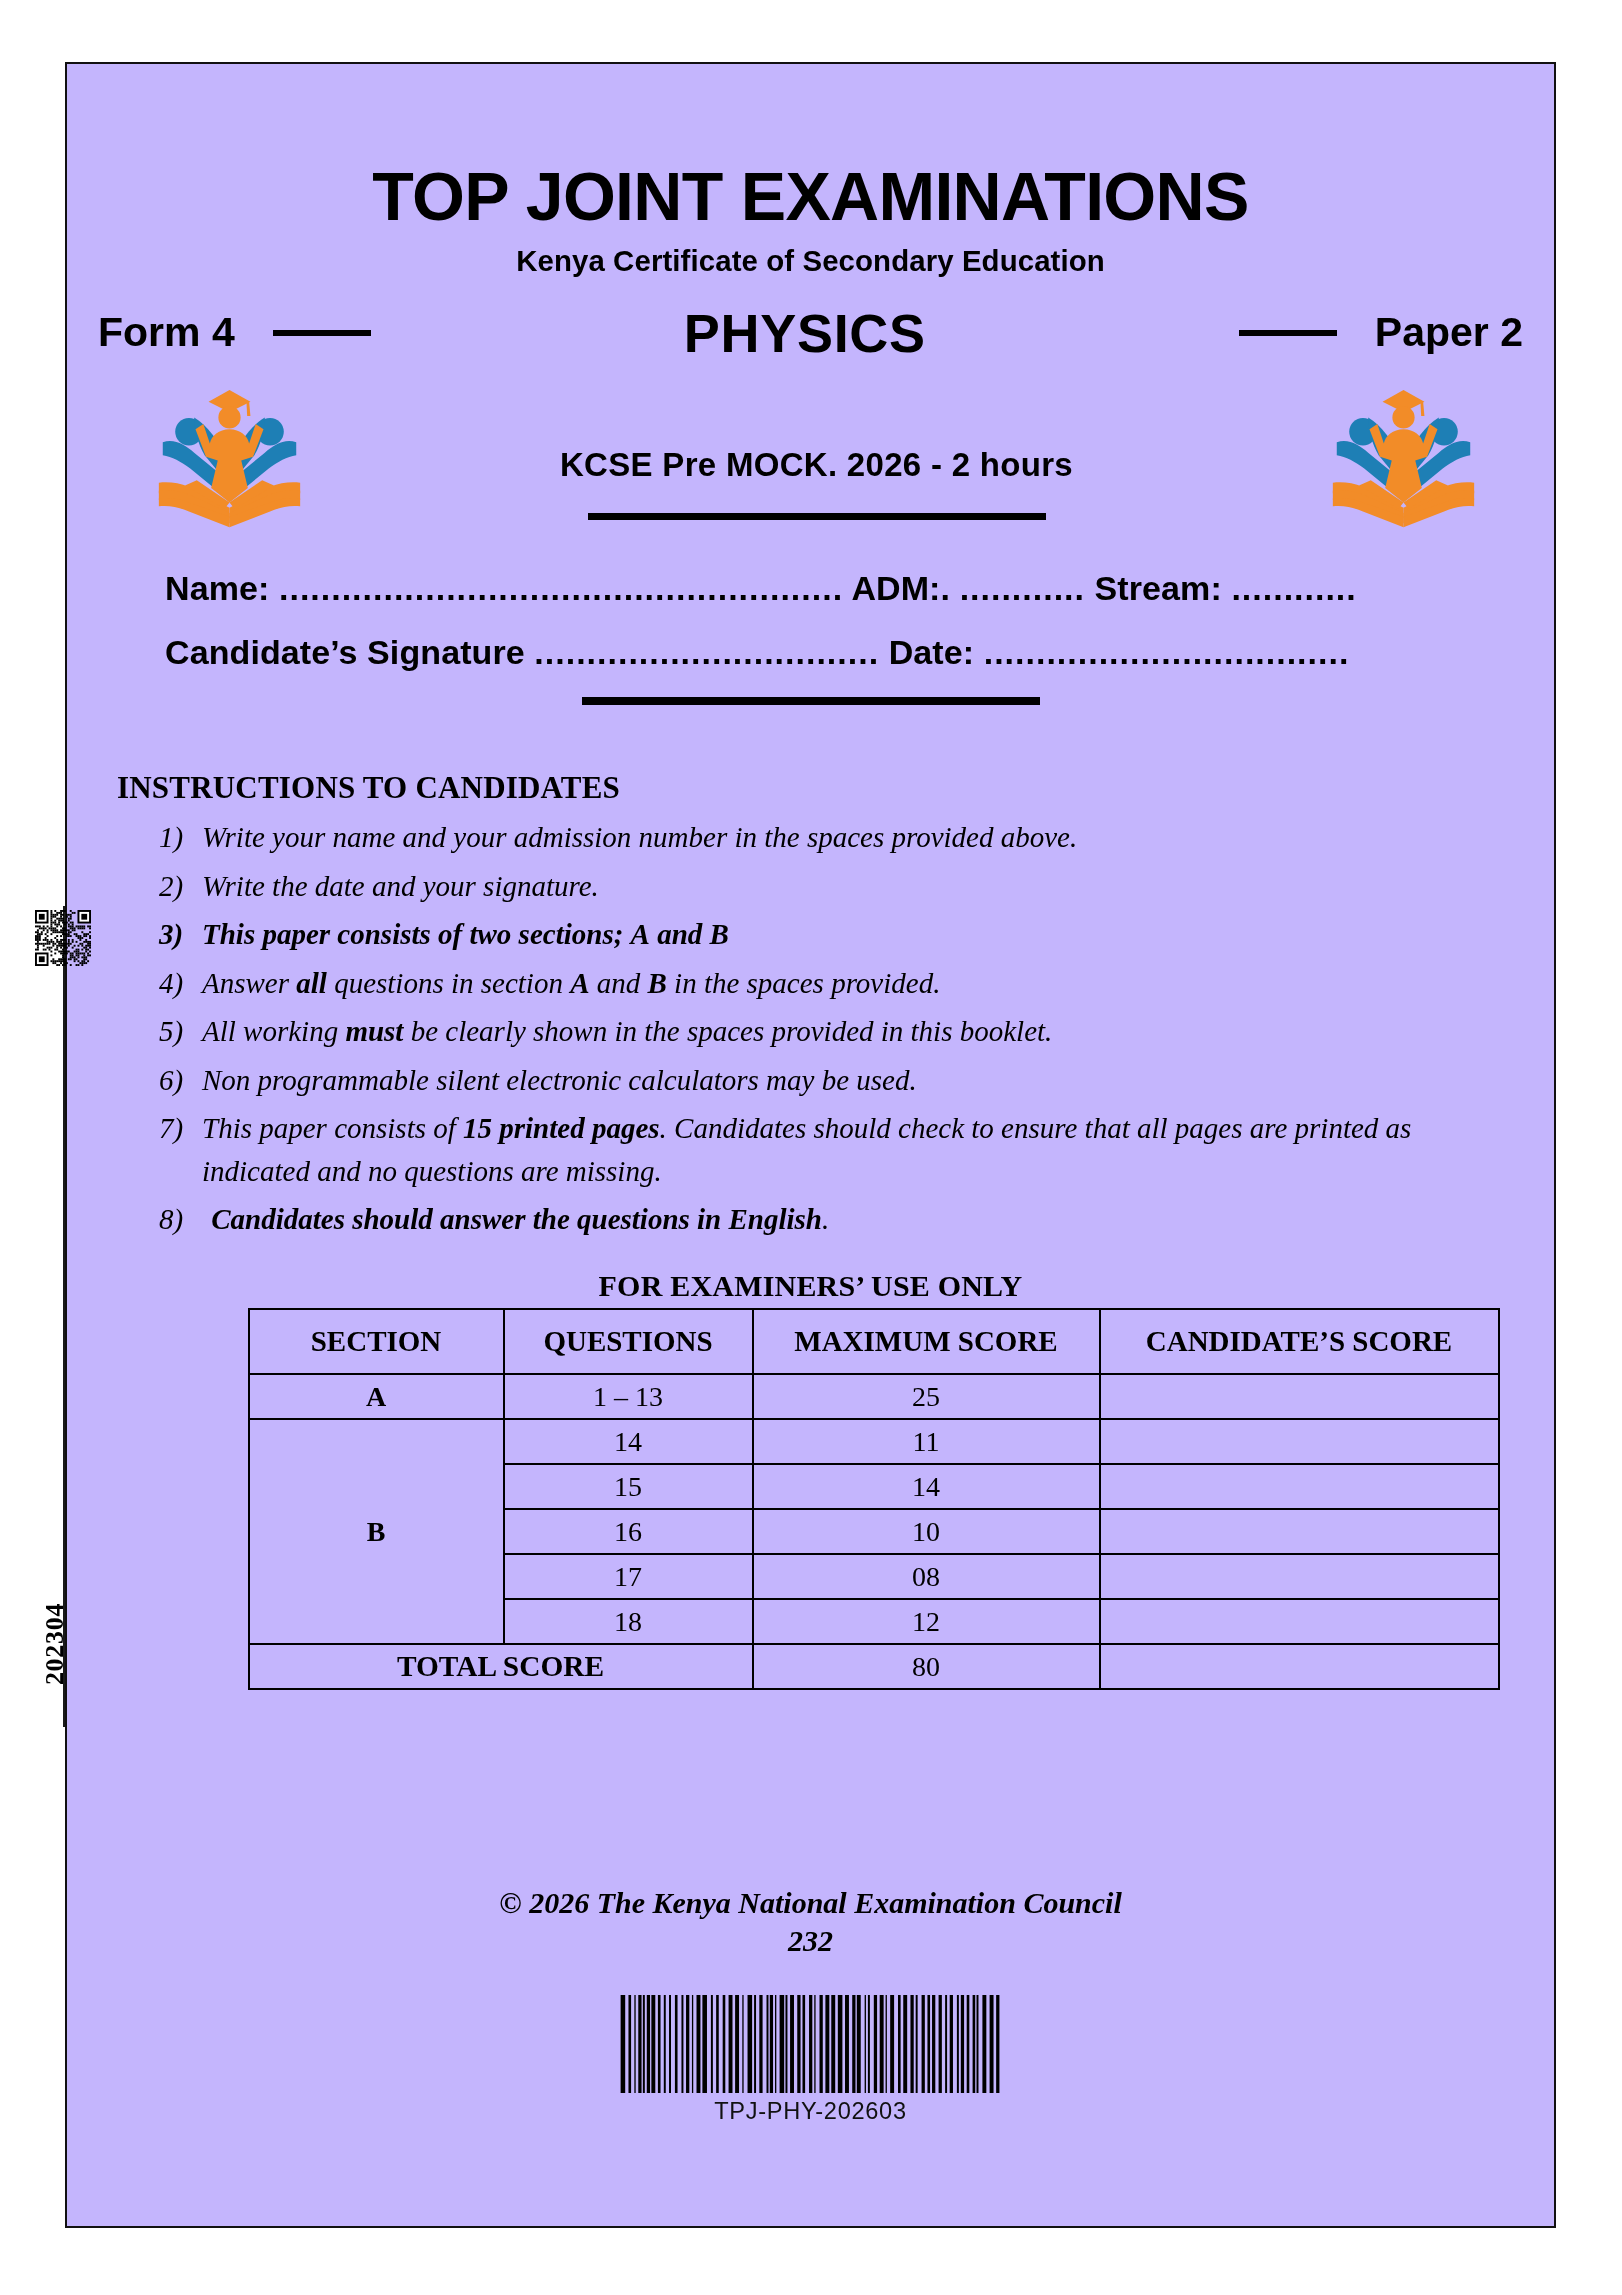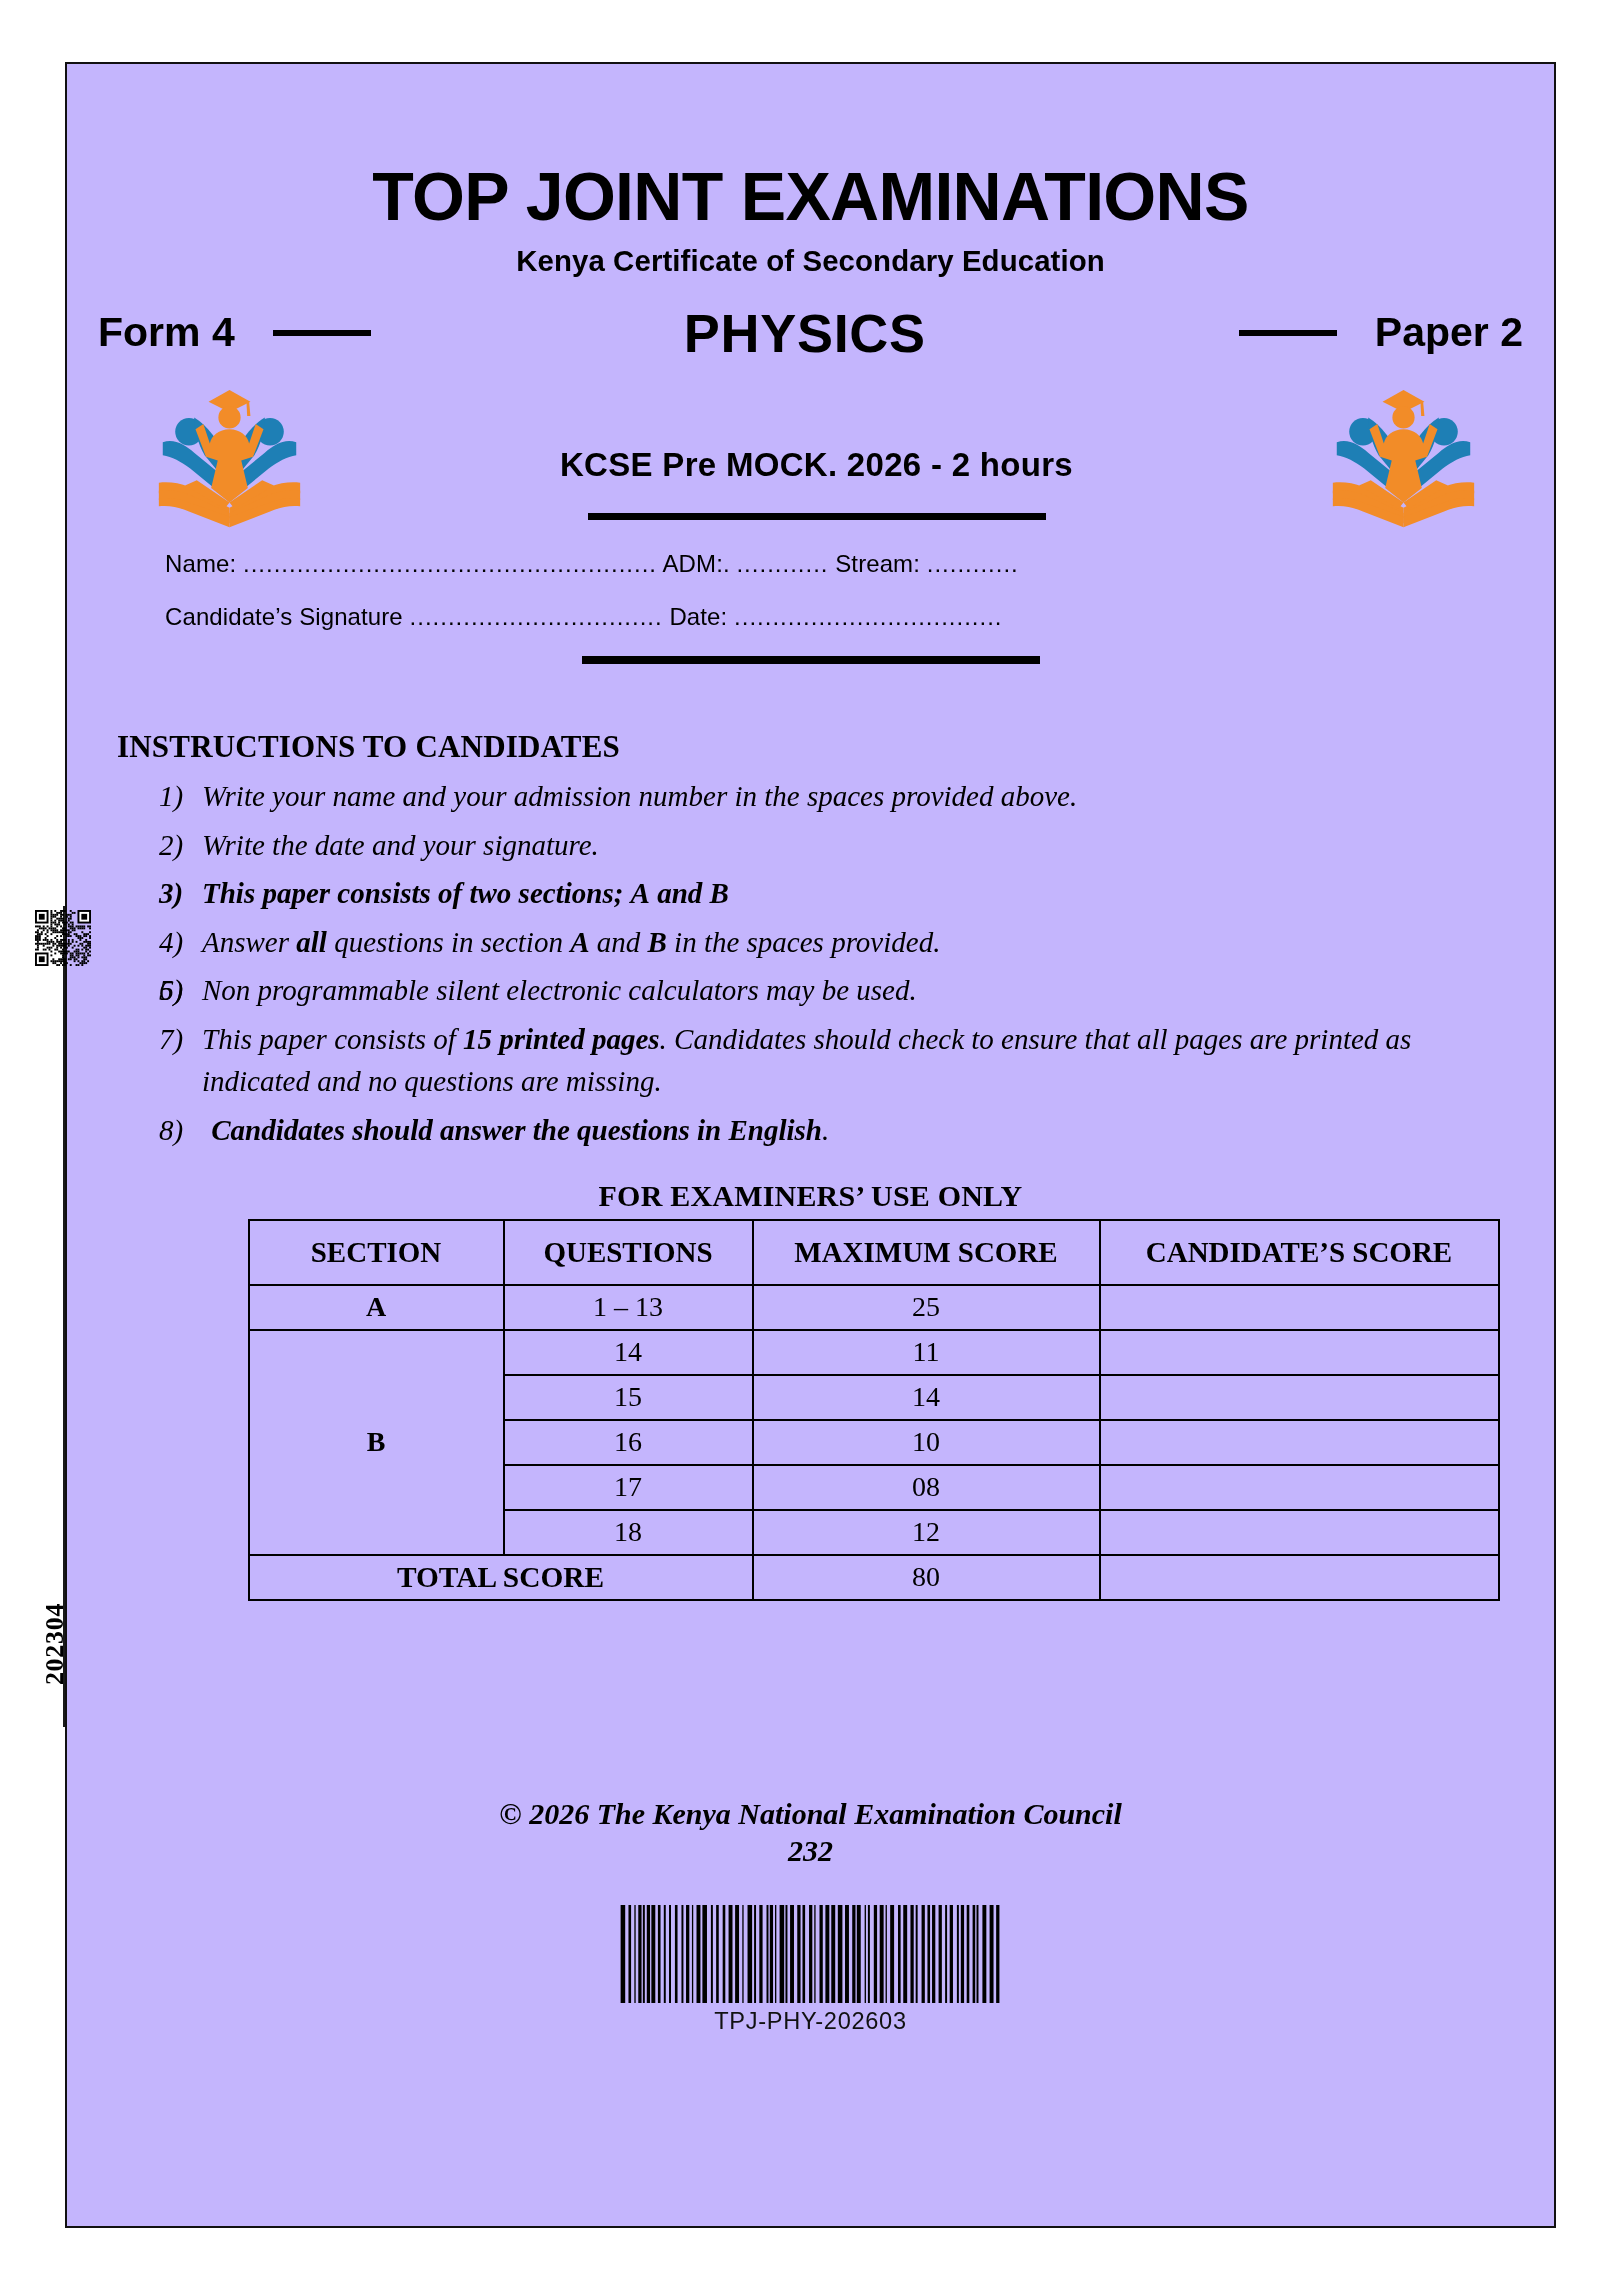--- a/index.html
+++ b/index.html
@@ -131,25 +131,25 @@
   }
   .rule-under-mock {
     width: 458px;
     height: 7.2px;
     background: #000;
     margin: 29px auto 0 auto;
   }
 
   
   .cand-block {
-    margin-top: 18px;
+    margin-top: 37px;
     padding: 0 98px;
     font-family: "Liberation Sans", sans-serif;
-    font-weight: normal;
-    font-size: 24px;
+    font-weight: bold;
+    font-size: 34px;
   }
   .cand-line {
     white-space: nowrap;
     margin-bottom: 25px;
     letter-spacing: 0.1px;
   }
   .dots { letter-spacing: 1px; }
   .rule-under-sig {
     width: 458px;
     height: 7.2px;
@@ -366,21 +366,21 @@
     </div>
     <div class="rule-under-sig"></div>
   </div>
 
   <div class="instr-head">INSTRUCTIONS TO CANDIDATES</div>
   <ol class="instr" id="instr-list">
       <li><span class="num">1)</span><span>Write your name and your admission number in the spaces provided above.</span></li>
       <li><span class="num">2)</span><span>Write the date and your signature.</span></li>
       <li class="strong-item"><span class="num" style="font-weight: bold;">3)</span><span>This paper consists of two sections; <b>A</b> and <b>B</b></span></li>
       <li><span class="num">4)</span><span>Answer <b>all</b> questions in section <b>A</b> and <b>B</b> in the spaces provided.</span></li>
-      <li><span class="num">5)</span></li>
+      <li><span class="num">5)</span><span>All working <b>must</b> be clearly shown in the spaces provided in this booklet.</span></li>
       <li><span class="num">6)</span><span>Non programmable silent electronic calculators may be used.</span></li>
       <li><span class="num">7)</span><span>This paper consists of <b>15 printed pages</b>. Candidates should check to ensure that all pages are printed as indicated and no questions are missing.</span></li>
       <li><span class="num">8)</span><span style="margin-left: 9.2px;"><b>Candidates should answer the questions in English</b>.</span></li>
     </ol>
 
   <div class="exam-title">FOR EXAMINERS’ USE ONLY</div>
   <div class="table-wrap">
     <table class="exam">
       <colgroup>
         <col class="col-sec">

